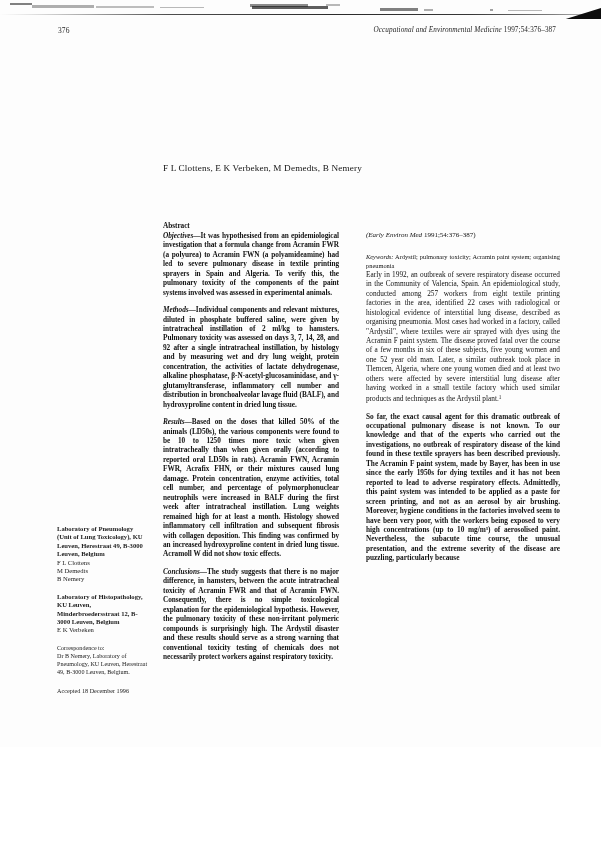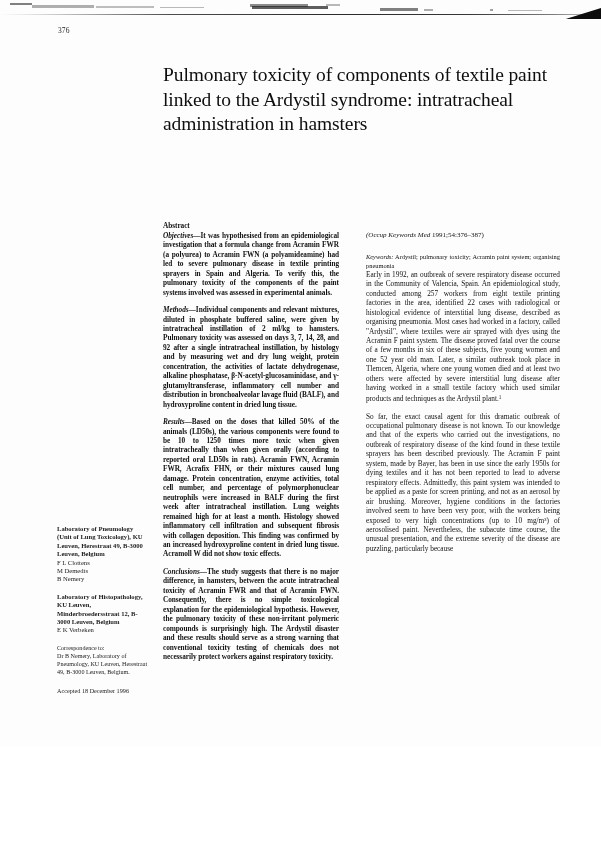--- a/index.html
+++ b/index.html
@@ -166,21 +166,21 @@
   }
   .keywords .kw-label { font-style: italic; }
 
   .body-start {
     margin-top: 36px;
     font-weight: 400;
   }
   .body-cont {
     margin-top: 0;
     text-indent: 10px;
-    font-weight: 400;
+    font-weight: 700;
   }
   sup { font-size: 0.72em; vertical-align: 0.45em; }
 </style>
 </head>
 <body>
 
 <div id="page">
 
   <div class="scan-hairline" style="top:14px;"></div>
   <div class="scan-edge" style="left:10px;  top:3px;  width:22px; height:2px; opacity:.55;"></div>
@@ -190,23 +190,26 @@
   <div class="scan-edge" style="left:250px; top:4px;  width:58px; height:3px; opacity:.5;"></div>
   <div class="scan-edge" style="left:326px; top:4px;  width:14px; height:2px; opacity:.3;"></div>
   <div class="scan-edge" style="left:252px; top:6px;  width:76px; height:3px; opacity:.7;"></div>
   <div class="scan-edge" style="left:380px; top:8px;  width:38px; height:3px; opacity:.55;"></div>
   <div class="scan-edge" style="left:424px; top:9px;  width:9px;  height:2px; opacity:.35;"></div>
   <div class="scan-edge" style="left:490px; top:9px;  width:3px;  height:2px; opacity:.4;"></div>
   <div class="scan-edge" style="left:508px; top:10px; width:34px; height:1px; opacity:.3;"></div>
   <div class="scan-corner"></div>
 
   <div class="runhead runhead-page">376</div>
-
-  <h1 class="title">Pulmonary toxicity of components of textile paint linked to the Ardystil syndrome: intratracheal administration in hamsters</h1>
-
+  <div class="runhead runhead-ref">
+    <span class="jrn">Occupational and Environmental Medicine</span><span> 1997;54:376–387</span>
+  </div>
+
+
+  <div class="byline">F L Clottens, E K Verbeken, M Demedts, B Nemery</div>
 
   <div class="margin-col">
     <div class="blk">
       <div class="addr">Laboratory of Pneumology (Unit of Lung Toxicology), KU Leuven, Herestraat 49, B-3000 Leuven, Belgium</div>
       <div class="names" style="white-space:pre-line;">F L Clottens
 M Demedts
 B Nemery</div>
     </div>
     <div class="blk">
       <div class="addr">Laboratory of Histopathology, KU Leuven, Minderbroedersstraat 12, B-3000 Leuven, Belgium</div>
@@ -222,21 +225,21 @@
   <div class="col col-left">
     <span class="abs-head">Abstract</span>
     <p class="para"><span class="sec-lead">Objectives—</span><span>It was hypothesised from an epidemiological investigation that a formula change from Acramin FWR (a polyurea) to Acramin FWN (a polyamideamine) had led to severe pulmonary disease in textile printing sprayers in Spain and Algeria. To verify this, the pulmonary toxicity of the components of the paint systems involved was assessed in experimental animals.</span></p>
     <p class="para"><span class="sec-lead">Methods—</span><span>Individual components and relevant mixtures, diluted in phosphate buffered saline, were given by intratracheal instillation of 2 ml/kg to hamsters. Pulmonary toxicity was assessed on days 3, 7, 14, 28, and 92 after a single intratracheal instillation, by histology and by measuring wet and dry lung weight, protein concentration, the activities of lactate dehydrogenase, alkaline phosphatase, β-N-acetyl-glucosaminidase, and γ-glutamyltransferase, inflammatory cell number and distribution in bronchoalveolar lavage fluid (BALF), and hydroxyproline content in dried lung tissue.</span></p>
     <p class="para"><span class="sec-lead">Results—</span><span>Based on the doses that killed 50% of the animals (LD50s), the various components were found to be 10 to 1250 times more toxic when given intratracheally than when given orally (according to reported oral LD50s in rats). Acramin FWN, Acramin FWR, Acrafix FHN, or their mixtures caused lung damage. Protein concentration, enzyme activities, total cell number, and percentage of polymorphonuclear neutrophils were increased in BALF during the first week after intratracheal instillation. Lung weights remained high for at least a month. Histology showed inflammatory cell infiltration and subsequent fibrosis with collagen deposition. This finding was confirmed by an increased hydroxyproline content in dried lung tissue. Acramoll W did not show toxic effects.</span></p>
     <p class="para"><span class="sec-lead">Conclusions—</span><span>The study suggests that there is no major difference, in hamsters, between the acute intratracheal toxicity of Acramin FWR and that of Acramin FWN. Consequently, there is no simple toxicological explanation for the epidemiological hypothesis. However, the pulmonary toxicity of these non-irritant polymeric compounds is surprisingly high. The Ardystil disaster and these results should serve as a strong warning that conventional toxicity testing of chemicals does not necessarily protect workers against respiratory toxicity.</span></p>
   </div>
 
   <div class="col col-right">
     <div class="citation">
-      <span class="jrn">(Occup Keywords Med</span><span> 1991;54:376–387)</span>
+      <span class="jrn">(Early Environ Med</span><span> 1991;54:376–387)</span>
     </div>
     <div class="keywords">
       <span class="kw-label">Keywords:</span><span> Ardystil; pulmonary toxicity; Acramin paint system; organising pneumonia</span>
     </div>
     <p class="para body-start"><span>Early in 1992, an outbreak of severe respiratory disease occurred in the Community of Valencia, Spain. An epidemiological study, conducted among 257 workers from eight textile printing factories in the area, identified 22 cases with radiological or histological evidence of interstitial lung disease, described as organising pneumonia. Most cases had worked in a factory, called "Ardystil", where textiles were air sprayed with dyes using the Acramin F paint system. The disease proved fatal over the course of a few months in six of these subjects, five young women and one 52 year old man. Later, a similar outbreak took place in Tlemcen, Algeria, where one young women died and at least two others were affected by severe interstitial lung disease after having worked in a small textile factory which used similar products and techniques as the Ardystil plant.</span><sup>1</sup></p>
     <p class="para body-cont">So far, the exact causal agent for this dramatic outbreak of occupational pulmonary disease is not known. To our knowledge and that of the experts who carried out the investigations, no outbreak of respiratory disease of the kind found in these textile sprayers has been described previously. The Acramin F paint system, made by Bayer, has been in use since the early 1950s for dying textiles and it has not been reported to lead to adverse respiratory effects. Admittedly, this paint system was intended to be applied as a paste for screen printing, and not as an aerosol by air brushing. Moreover, hygiene conditions in the factories involved seem to have been very poor, with the workers being exposed to very high concentrations (up to 10 mg/m³) of aerosolised paint. Nevertheless, the subacute time course, the unusual presentation, and the extreme severity of the disease are puzzling, particularly because</p>
   </div>
 
 </div>
 

